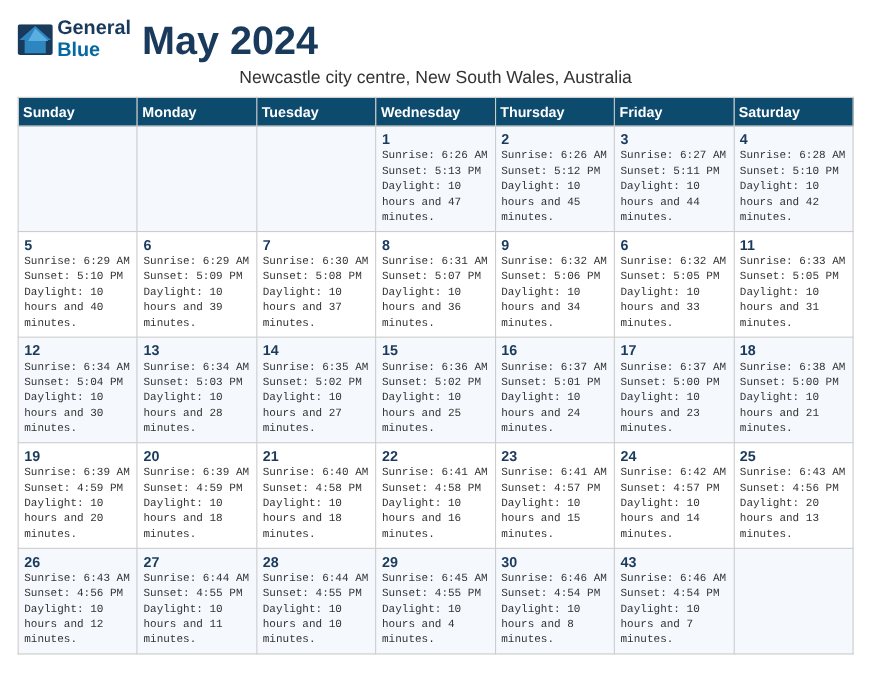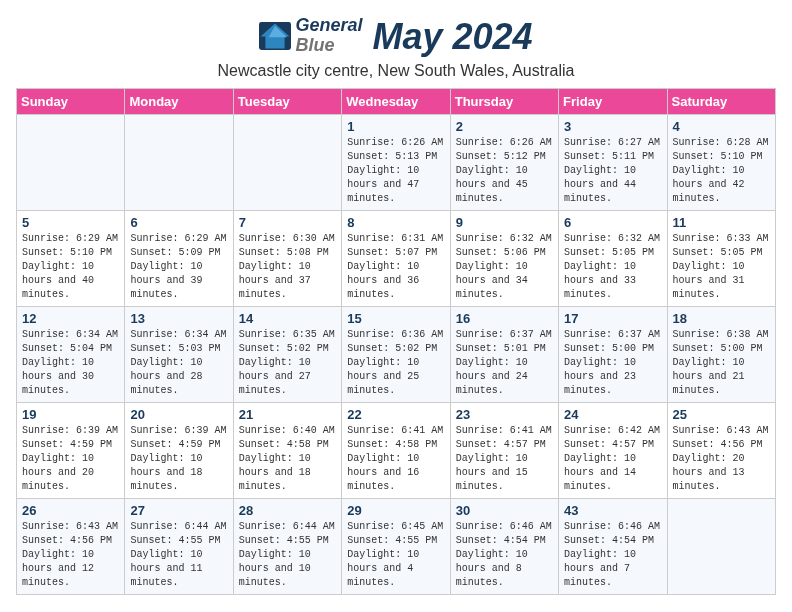--- a/index.html
+++ b/index.html
@@ -14,21 +14,21 @@
       display: flex;
       align-items: center;
       margin-bottom: 4px;
     }
     .logo-text {
       font-size: 18px;
       font-weight: bold;
       line-height: 1.1;
     }
     .logo-general { color: #1a3a5c; }
-    .logo-blue { color: #737373; }
+    .logo-blue { color: #0369a1; }
     .logo-icon {
       width: 32px;
       height: 28px;
       margin-right: 4px;
     }
     .title-section {
       text-align: right;
       margin-bottom: 2px;
     }
     .main-title {
@@ -42,21 +42,21 @@
       color: #333;
       text-align: center;
       margin-bottom: 8px;
     }
     .calendar-table {
       width: 100%;
       border-collapse: collapse;
       table-layout: fixed;
     }
     .calendar-table thead tr th {
-      background-color: #ec4899;
+      background-color: #0c4a6e;
       color: #fff;
       font-size: 13px;
       font-weight: bold;
       padding: 5px 4px;
       border: 1px solid #ccc;
       text-align: left;
     }
     .calendar-table tbody tr td {
       border: 1px solid #ccc;
       vertical-align: top;
@@ -78,21 +78,21 @@
     .day-info {
       font-size: 10px;
       color: #333;
       line-height: 1.4;
       font-family: Liberation Mono, monospace;
     }
   </style>
 </head>
 <body>
 
-<div style="display:flex; justify-content:center; align-items:flex-start; margin-bottom:2px;font-style:italic;">
+<div style="display:flex; justify-content:flex-start; align-items:flex-start; margin-bottom:2px;">
   <div class="header-logo">
     <svg class="logo-icon" viewBox="0 0 40 35" xmlns="http://www.w3.org/2000/svg">
       <rect x="0" y="0" width="40" height="35" rx="3" fill="#1a3a5c"></rect>
       <polygon points="20,2 38,18 32,18 32,33 8,33 8,18 2,18" fill="#2e86c1"></polygon>
       <polygon points="20,5 35,19 12,19" fill="#5aafe0"></polygon>
     </svg>
     <div class="logo-text">
       <div class="logo-general">General</div>
       <div class="logo-blue">Blue</div>
     </div>

